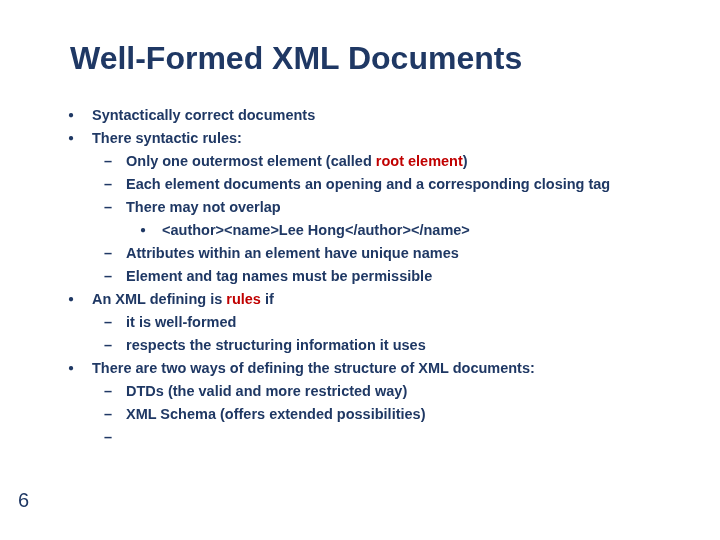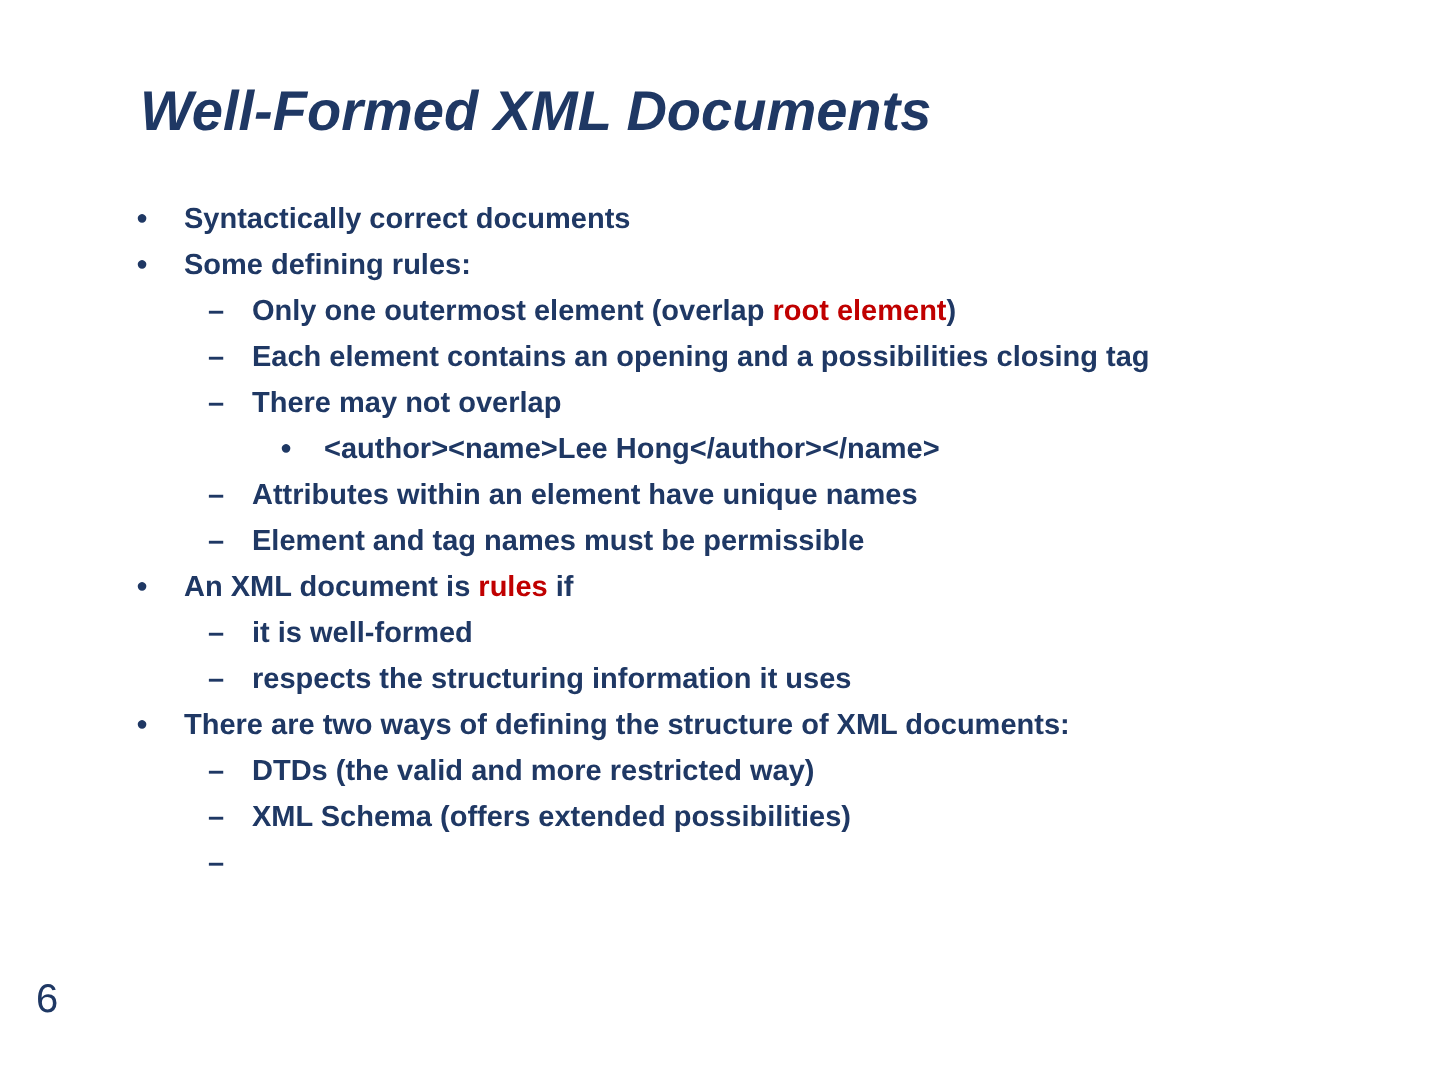--- a/index.html
+++ b/index.html
@@ -11,25 +11,24 @@
     position: relative;
     overflow: hidden;
   }
   .slide {
     padding: 40px 50px 20px 50px;
     position: relative;
     height: 100%;
   }
   .title {
     color: #1f3864;
-    font-size: 28px;
+    font-size: 32px;
     font-weight: bold;
     margin-bottom: 28px;
     margin-left: 20px;
-    font-style: italic;
   }
   .content {
     color: #1f3864;
     font-size: 14.5px;
     line-height: 1.45;
     font-weight: bold;
     margin-left: 18px;
   }
   .l1 {
     display: flex;
@@ -87,33 +86,33 @@
 
   <div class="content">
 
     <div class="l1">
       <div class="bullet">●</div>
       <div class="text">Syntactically correct documents</div>
     </div>
 
     <div class="l1">
       <div class="bullet">●</div>
-      <div class="text">Some defining rules:</div>
+      <div class="text">There syntactic rules:</div>
     </div>
 
     <div class="l2">
       <div class="dash">–</div>
       <div class="text">
-        <span>Only one outermost element (overlap </span><span class="red">root element</span><span>)</span>
+        <span>Only one outermost element (called </span><span class="red">root element</span><span>)</span>
       </div>
     </div>
 
     <div class="l2">
       <div class="dash">–</div>
-      <div class="text">Each element contains an opening and a possibilities closing tag</div>
+      <div class="text">Each element documents an opening and a corresponding closing tag</div>
     </div>
 
     <div class="l2">
       <div class="dash">–</div>
       <div class="text">There may not overlap</div>
     </div>
 
     <div class="l3">
       <div class="bullet">●</div>
       <div class="text">&lt;author&gt;&lt;name&gt;Lee Hong&lt;/author&gt;&lt;/name&gt;</div>
@@ -125,21 +124,21 @@
     </div>
 
     <div class="l2">
       <div class="dash">–</div>
       <div class="text">Element and tag names must be permissible</div>
     </div>
 
     <div class="l1">
       <div class="bullet">●</div>
       <div class="text">
-        <span>An XML document is </span><span class="red">rules</span><span> if</span>
+        <span>An XML defining is </span><span class="red">rules</span><span> if</span>
       </div>
     </div>
 
     <div class="l2">
       <div class="dash">–</div>
       <div class="text">it is well-formed</div>
     </div>
 
     <div class="l2">
       <div class="dash">–</div>

